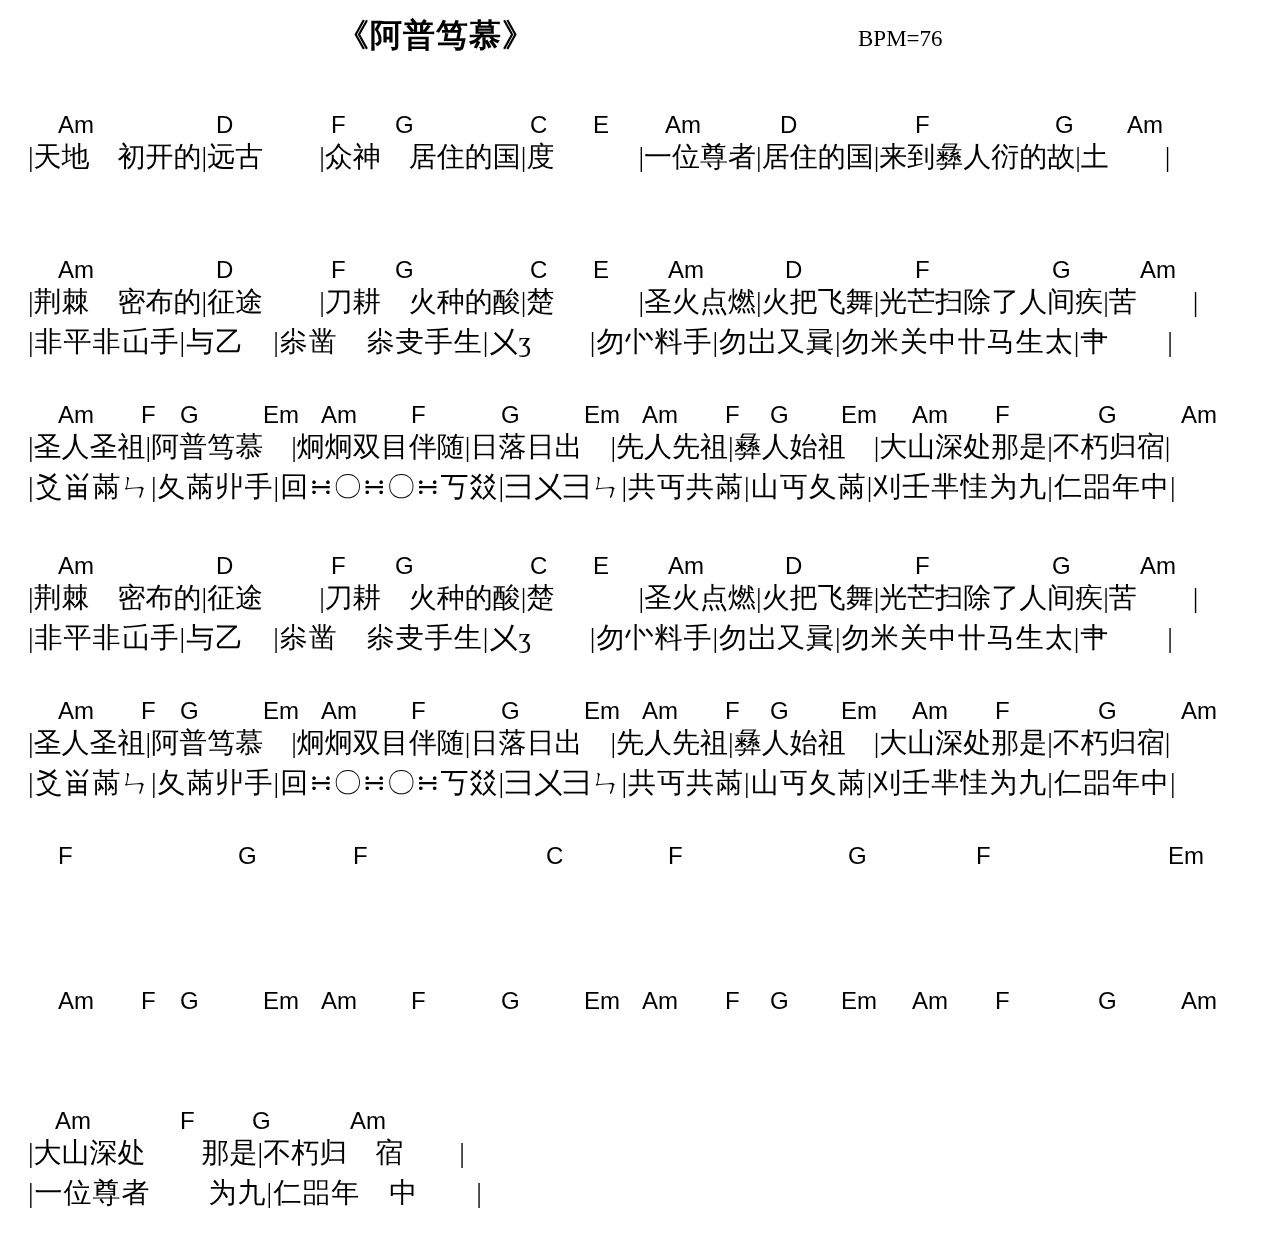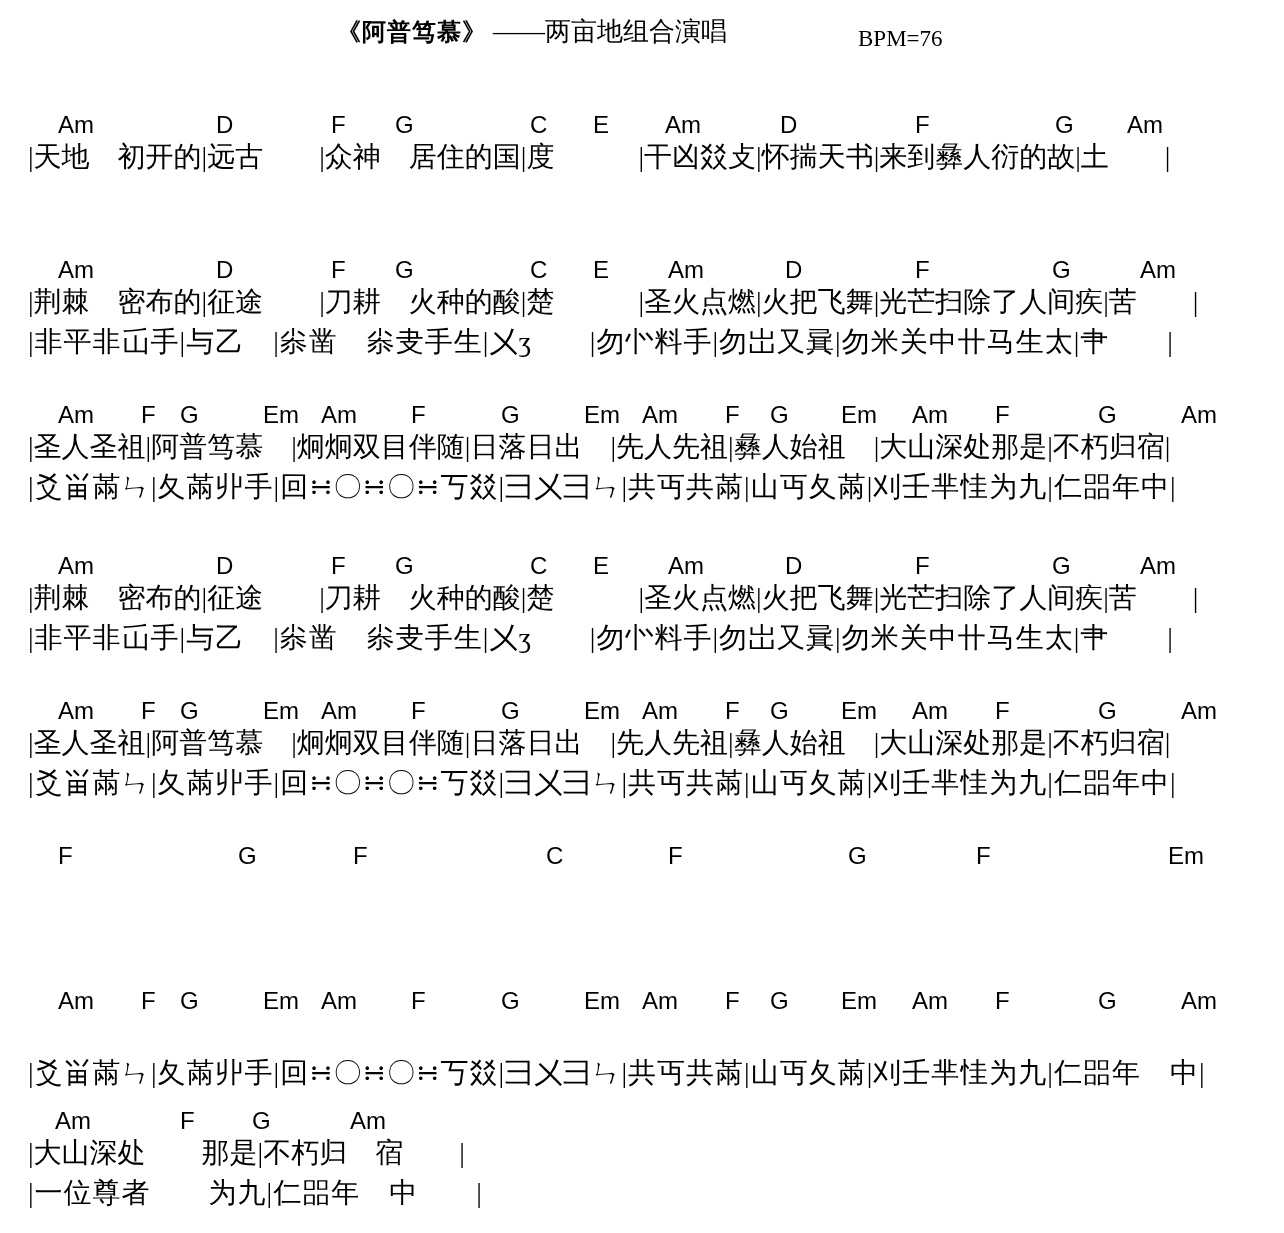--- a/index.html
+++ b/index.html
@@ -9,21 +9,21 @@
     background:#ffffff;color:#000000;
     overflow:hidden;
     font-family:"Liberation Serif","DejaVu Serif",serif;
   }
   .title-wrap{
     position:absolute;left:337px;top:14px;
     display:flex;align-items:baseline;white-space:nowrap;
   }
   .title-main{
     font-family:"Liberation Sans","DejaVu Sans",sans-serif;
-    font-weight:900;font-size:24px;letter-spacing:1px;
+    font-weight:900;font-size:32px;letter-spacing:1px;
   }
   .title-sub{
     font-family:"Liberation Serif","DejaVu Serif",serif;
     font-size:26px;margin-left:6px;
   }
   .bpm{
     position:absolute;left:858px;top:26px;
     font-family:"Liberation Serif","DejaVu Serif",serif;
     font-size:23px;
   }
@@ -42,37 +42,36 @@
     font-size:28px;line-height:34px;white-space:pre;
     letter-spacing:1px;
   }
 </style>
 </head>
 <body>
 
 <div class="canvas">
   <div class="title-wrap">
     <span class="title-main">《阿普笃慕》</span>
-      <span class="title-sub">——两亩地组合演唱</span>
   </div>
   <div class="bpm">BPM=76</div>
   <div id="score">
       <div class="row" style="top: 112px;">
         <span class="chord" style="left: 58px;">Am</span>
         <span class="chord" style="left: 216px;">D</span>
         <span class="chord" style="left: 331px;">F</span>
         <span class="chord" style="left: 395px;">G</span>
         <span class="chord" style="left: 530px;">C</span>
         <span class="chord" style="left: 593px;">E</span>
         <span class="chord" style="left: 665px;">Am</span>
         <span class="chord" style="left: 780px;">D</span>
         <span class="chord" style="left: 915px;">F</span>
         <span class="chord" style="left: 1055px;">G</span>
         <span class="chord" style="left: 1127px;">Am</span>
-        <div class="lyric">|天地　初开的|远古　　|众神　居住的国|度　　　|干凶㸚攴|怀揣天书|来到彝人衍的故|土　　|</div>
+        <div class="lyric">|天地　初开的|远古　　|众神　居住的国|度　　　|一位尊者|居住的国|来到彝人衍的故|土　　|</div>
       </div>
       <div class="row" style="top: 257px;">
         <span class="chord" style="left: 58px;">Am</span>
         <span class="chord" style="left: 216px;">D</span>
         <span class="chord" style="left: 331px;">F</span>
         <span class="chord" style="left: 395px;">G</span>
         <span class="chord" style="left: 530px;">C</span>
         <span class="chord" style="left: 593px;">E</span>
         <span class="chord" style="left: 668px;">Am</span>
         <span class="chord" style="left: 785px;">D</span>
@@ -157,21 +156,20 @@
         <span class="chord" style="left: 501px;">G</span>
         <span class="chord" style="left: 584px;">Em</span>
         <span class="chord" style="left: 642px;">Am</span>
         <span class="chord" style="left: 725px;">F</span>
         <span class="chord" style="left: 770px;">G</span>
         <span class="chord" style="left: 841px;">Em</span>
         <span class="chord" style="left: 912px;">Am</span>
         <span class="chord" style="left: 995px;">F</span>
         <span class="chord" style="left: 1098px;">G</span>
         <span class="chord" style="left: 1181px;">Am</span>
-        <div class="yi">|爻畄㒼ㄣ|夂㒼丱手|回∺〇∺〇∺丂㸚|彐㐅彐ㄣ|共丏共㒼|山丏夂㒼|刈壬芈㤬为九|仁㗊年　中|</div>
       </div>
       <div class="row" style="top: 1108px;">
         <span class="chord" style="left: 55px;">Am</span>
         <span class="chord" style="left: 180px;">F</span>
         <span class="chord" style="left: 252px;">G</span>
         <span class="chord" style="left: 350px;">Am</span>
         <div class="lyric">|大山深处　　那是|不朽归　宿　　|</div>
         <div class="yi">|一位尊者　　为九|仁㗊年　中　　|</div>
       </div>
     </div>

